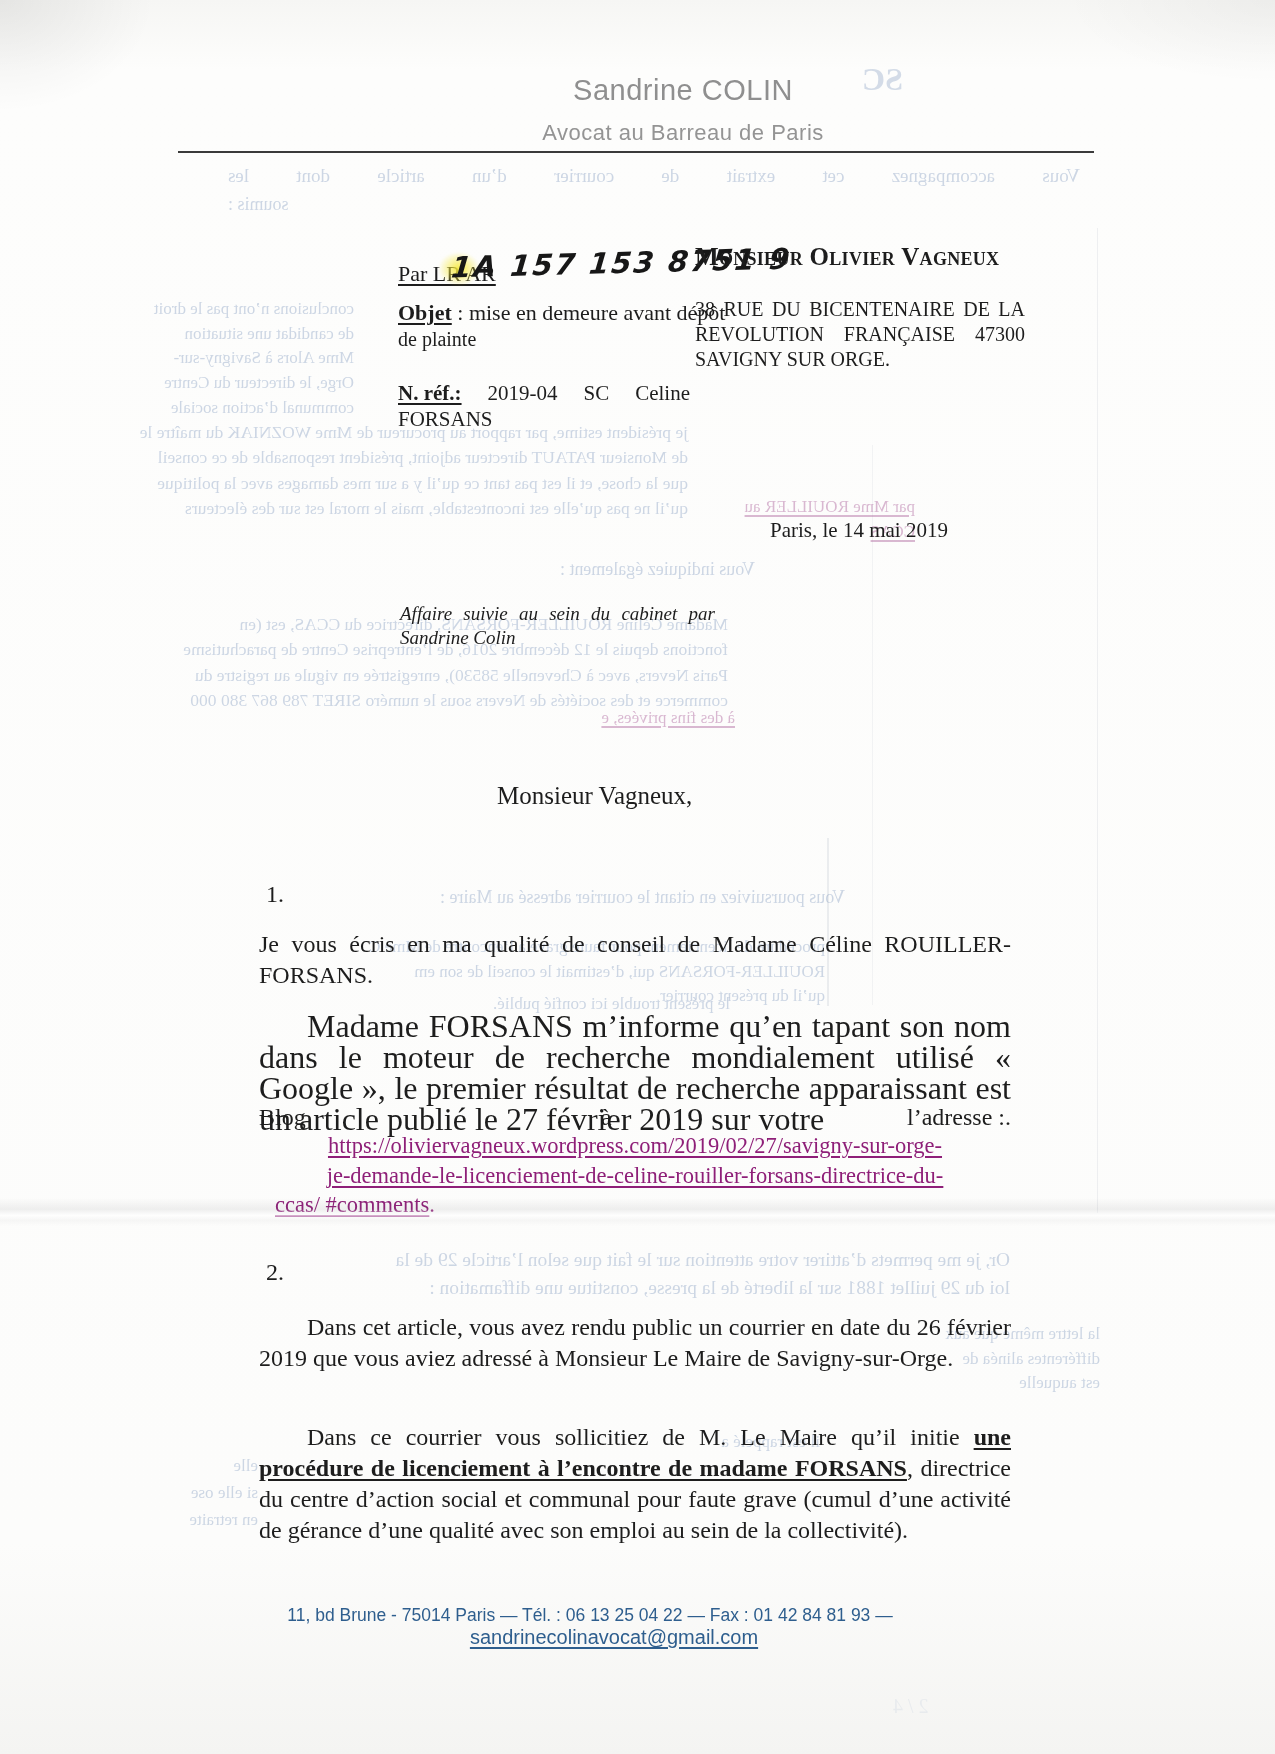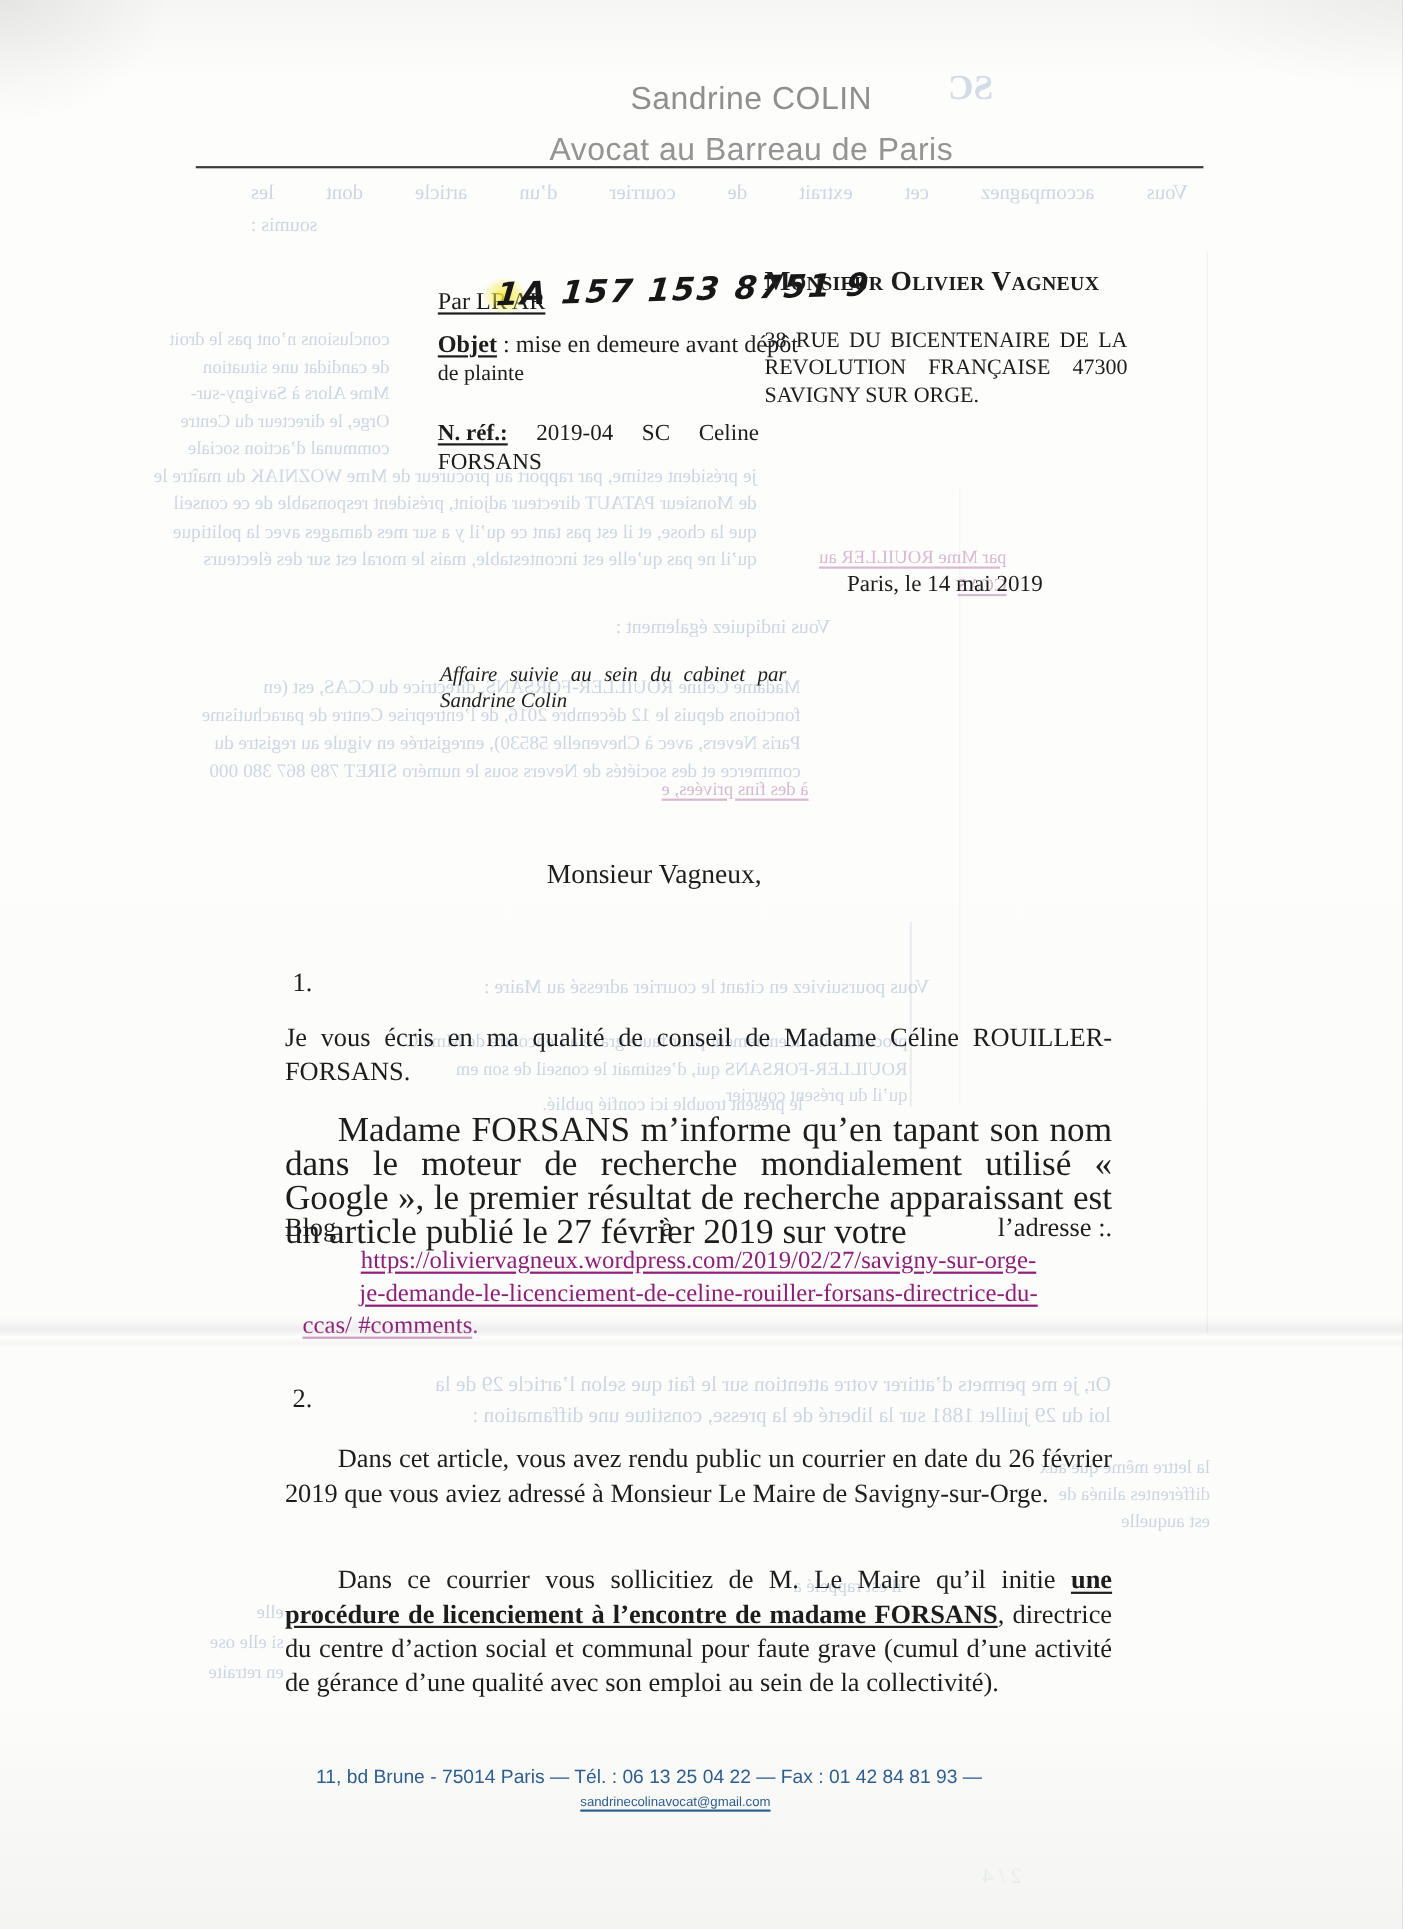--- a/index.html
+++ b/index.html
@@ -81,21 +81,21 @@
   <div class="bleed" style="top:1452px;left:128px;width:130px;font-size:17px;line-height:1.6;">elle
 si elle ose
 en retraite</div>
   <div class="bleed" style="top:1692px;left:893px;font-size:20px;opacity:.16;">2 / 4</div>
 
   <div class="abs vline" style="left:827px;top:838px;width:2px;height:168px;opacity:.35;"></div>
   <div class="abs vline" style="left:872px;top:445px;width:1px;height:560px;opacity:.22;"></div>
   <div class="abs vline" style="left:1097px;top:228px;width:1px;height:985px;opacity:.30;"></div>
 
   <div class="abs sans" style="top:74px;left:433px;width:500px;text-align:center;font-size:29px;color:#8f8f8f;letter-spacing:.5px;">Sandrine COLIN</div>
-  <div class="abs sans" style="top:120px;left:433px;width:500px;text-align:center;font-size:29px;color:#949494;letter-spacing:.5px;">Avocat au Barreau de Paris</div>
+  <div class="abs sans" style="top:120px;left:433px;width:500px;text-align:center;font-size:22px;color:#949494;letter-spacing:.5px;">Avocat au Barreau de Paris</div>
   <div class="abs rule" style="top:151px;left:178px;width:916px;height:2px;"></div>
 
   <div class="abs" style="top:261px;left:398px;font-size:22px;">
     <span class="u">Par LR AR</span>
   </div>
   <div class="abs hl-yellow" style="top:252px;left:438px;width:42px;height:34px;"></div>
   <div class="abs handwriting" style="top:246px;left:452px;font-size:29px;">1A 157 153 8751 9</div>
 
   <div class="abs" style="top:300px;left:398px;font-size:22px;">
     <span class="b u">Objet</span><span> : mise en demeure avant dépôt</span>
@@ -151,16 +151,16 @@
 
   <div class="abs" style="top:1259px;left:266px;font-size:24px;">2.</div>
 
   <div class="abs just" style="top:1312px;left:259px;width:752px;font-size:24px;line-height:31px;text-indent:48px;">Dans cet article, vous avez rendu public un courrier en date du 26 février 2019 que vous aviez adressé à Monsieur Le Maire de Savigny-sur-Orge.</div>
 
   <div class="abs just" style="top:1422px;left:259px;width:752px;font-size:24px;line-height:31px;text-indent:48px;">
     <span>Dans ce courrier vous sollicitiez de M. Le Maire qu’il initie </span><span class="b u">une procédure de licenciement à l’encontre de madame FORSANS</span><span>, directrice du centre d’action social et communal pour faute grave (cumul d’une activité de gérance d’une qualité avec son emploi au sein de la collectivité).</span>
   </div>
 
   <div class="abs sans footerline" style="top:1605px;left:190px;width:800px;text-align:center;font-size:17.5px;">
-    <span>11, bd Brune - 75014 Paris — Tél. : 06 13 25 04 22 — Fax : 01 42 84 81 93 — </span><span class="u" style="font-size:12px;margin-left:48px;">sandrinecolinavocat@gmail.com</span>
+    <span>11, bd Brune - 75014 Paris — Tél. : 06 13 25 04 22 — Fax : 01 42 84 81 93 — </span><span class="u" style="font-size:20px;margin-left:48px;">sandrinecolinavocat@gmail.com</span>
   </div>
 
 </div>
 
 </body></html>

